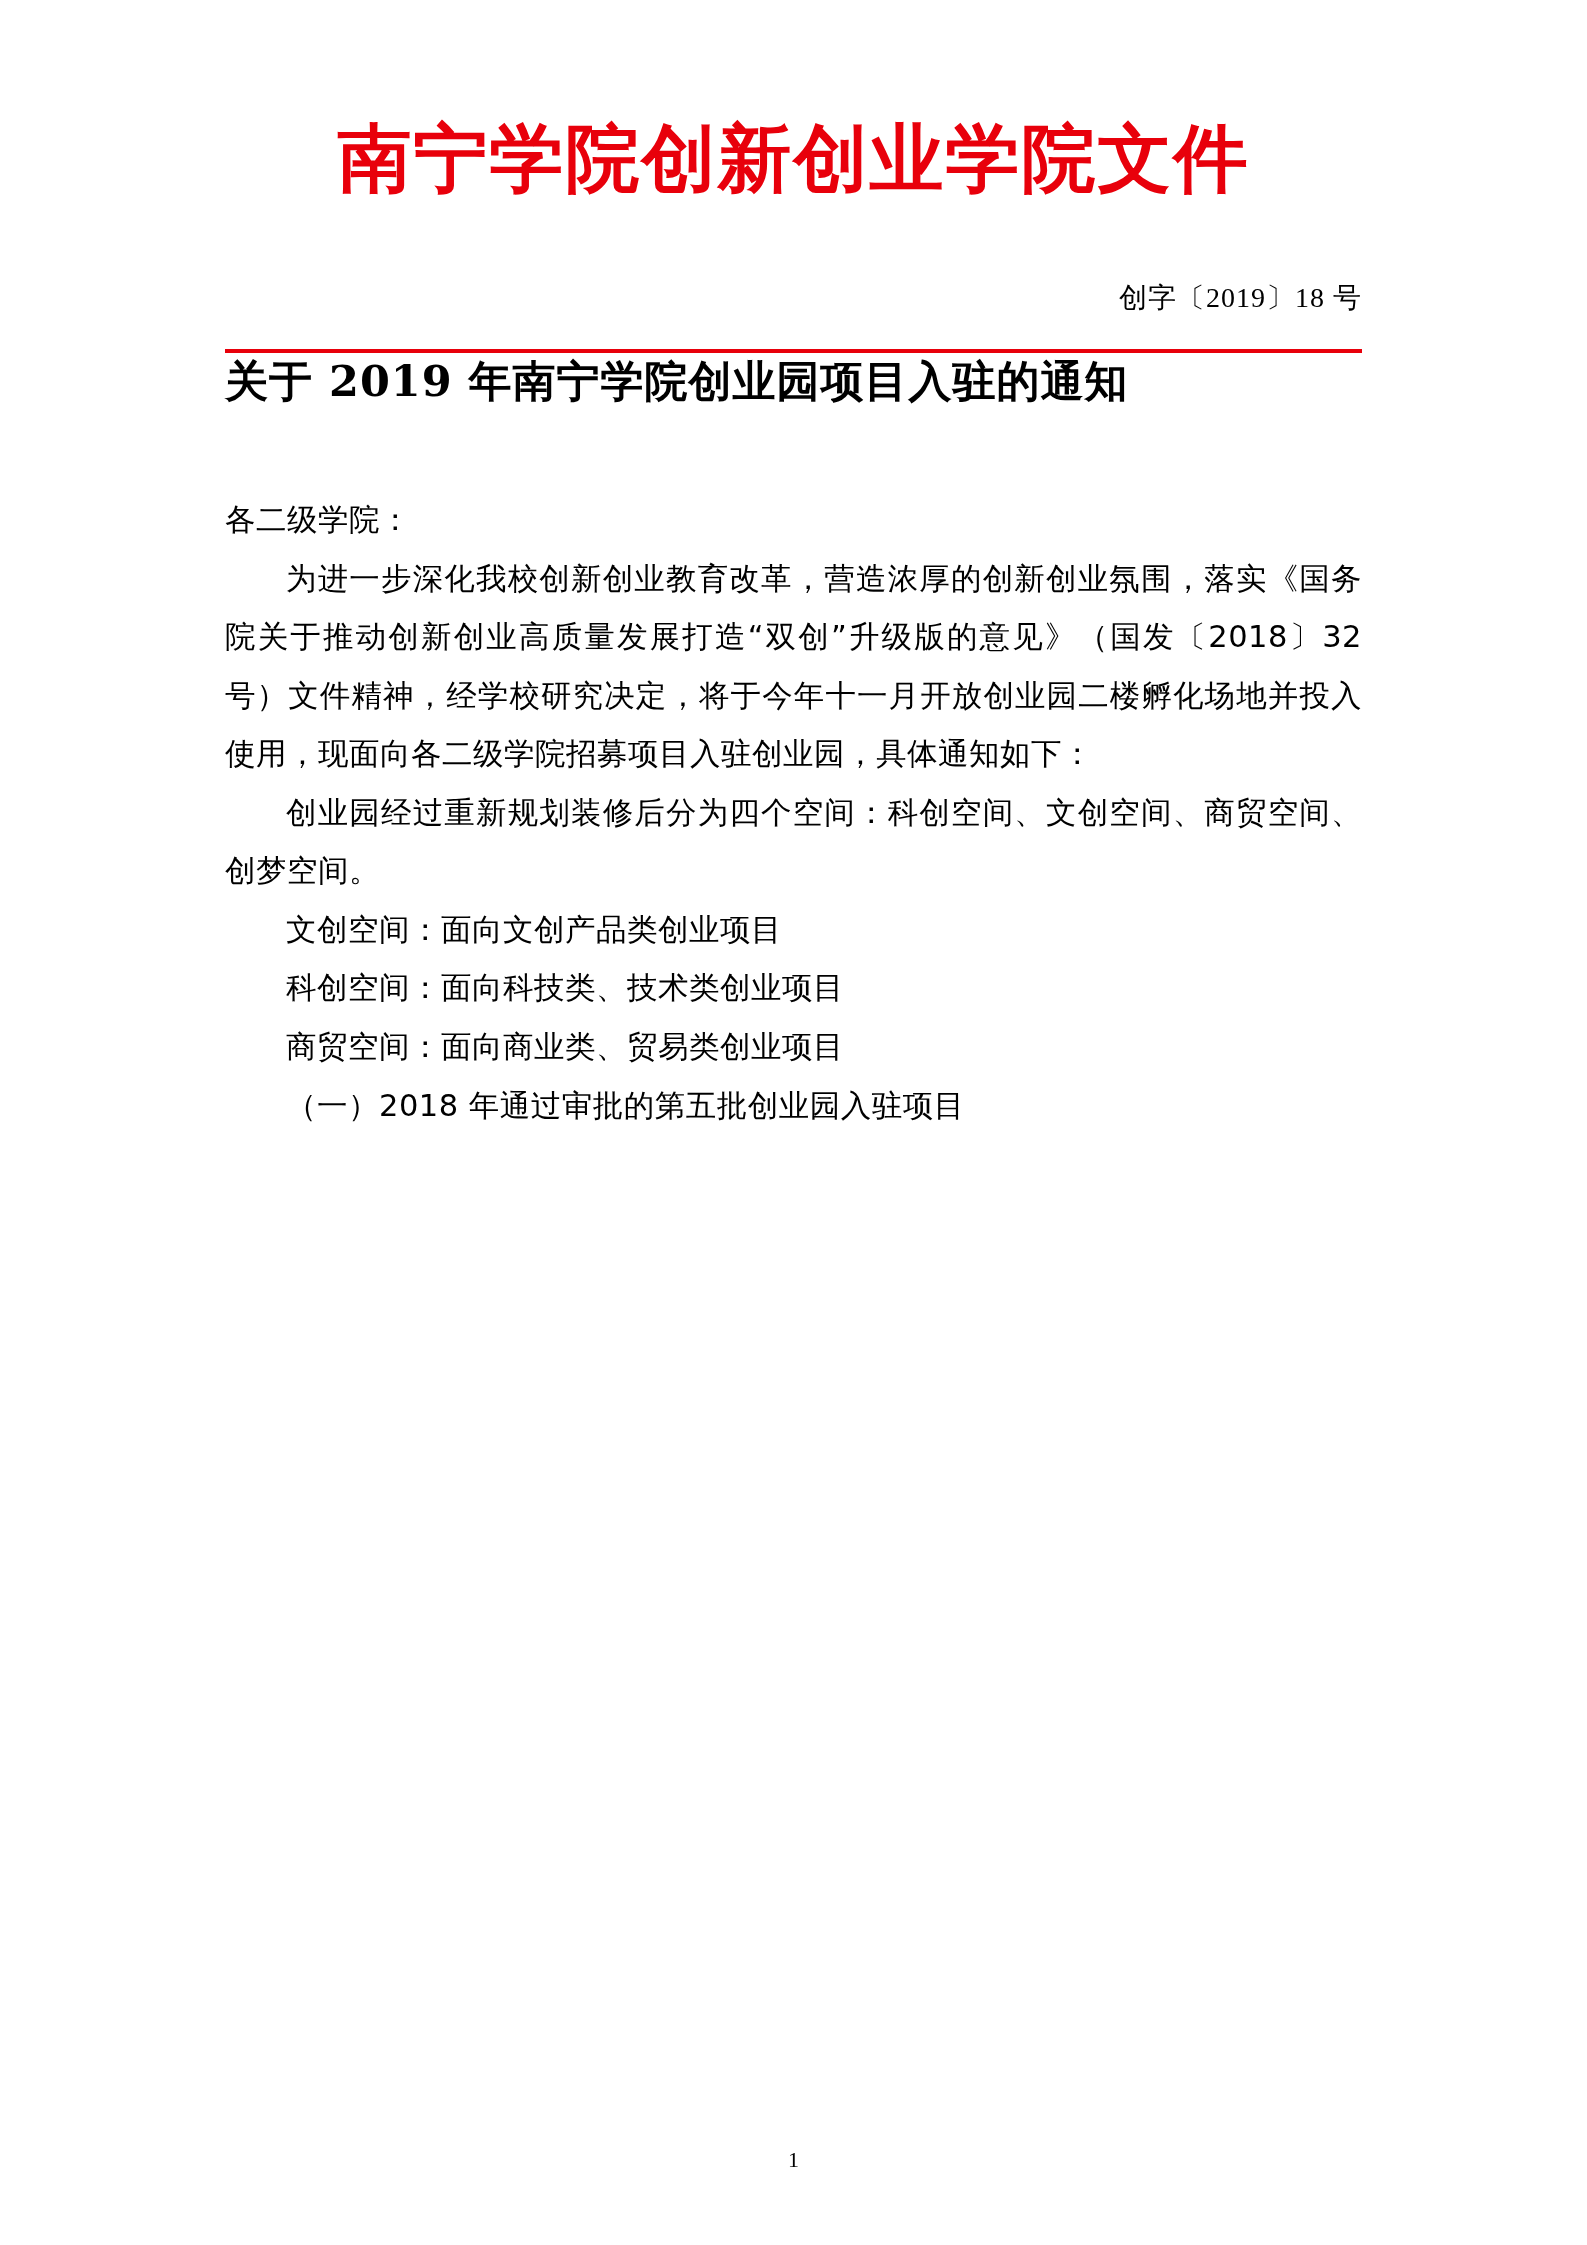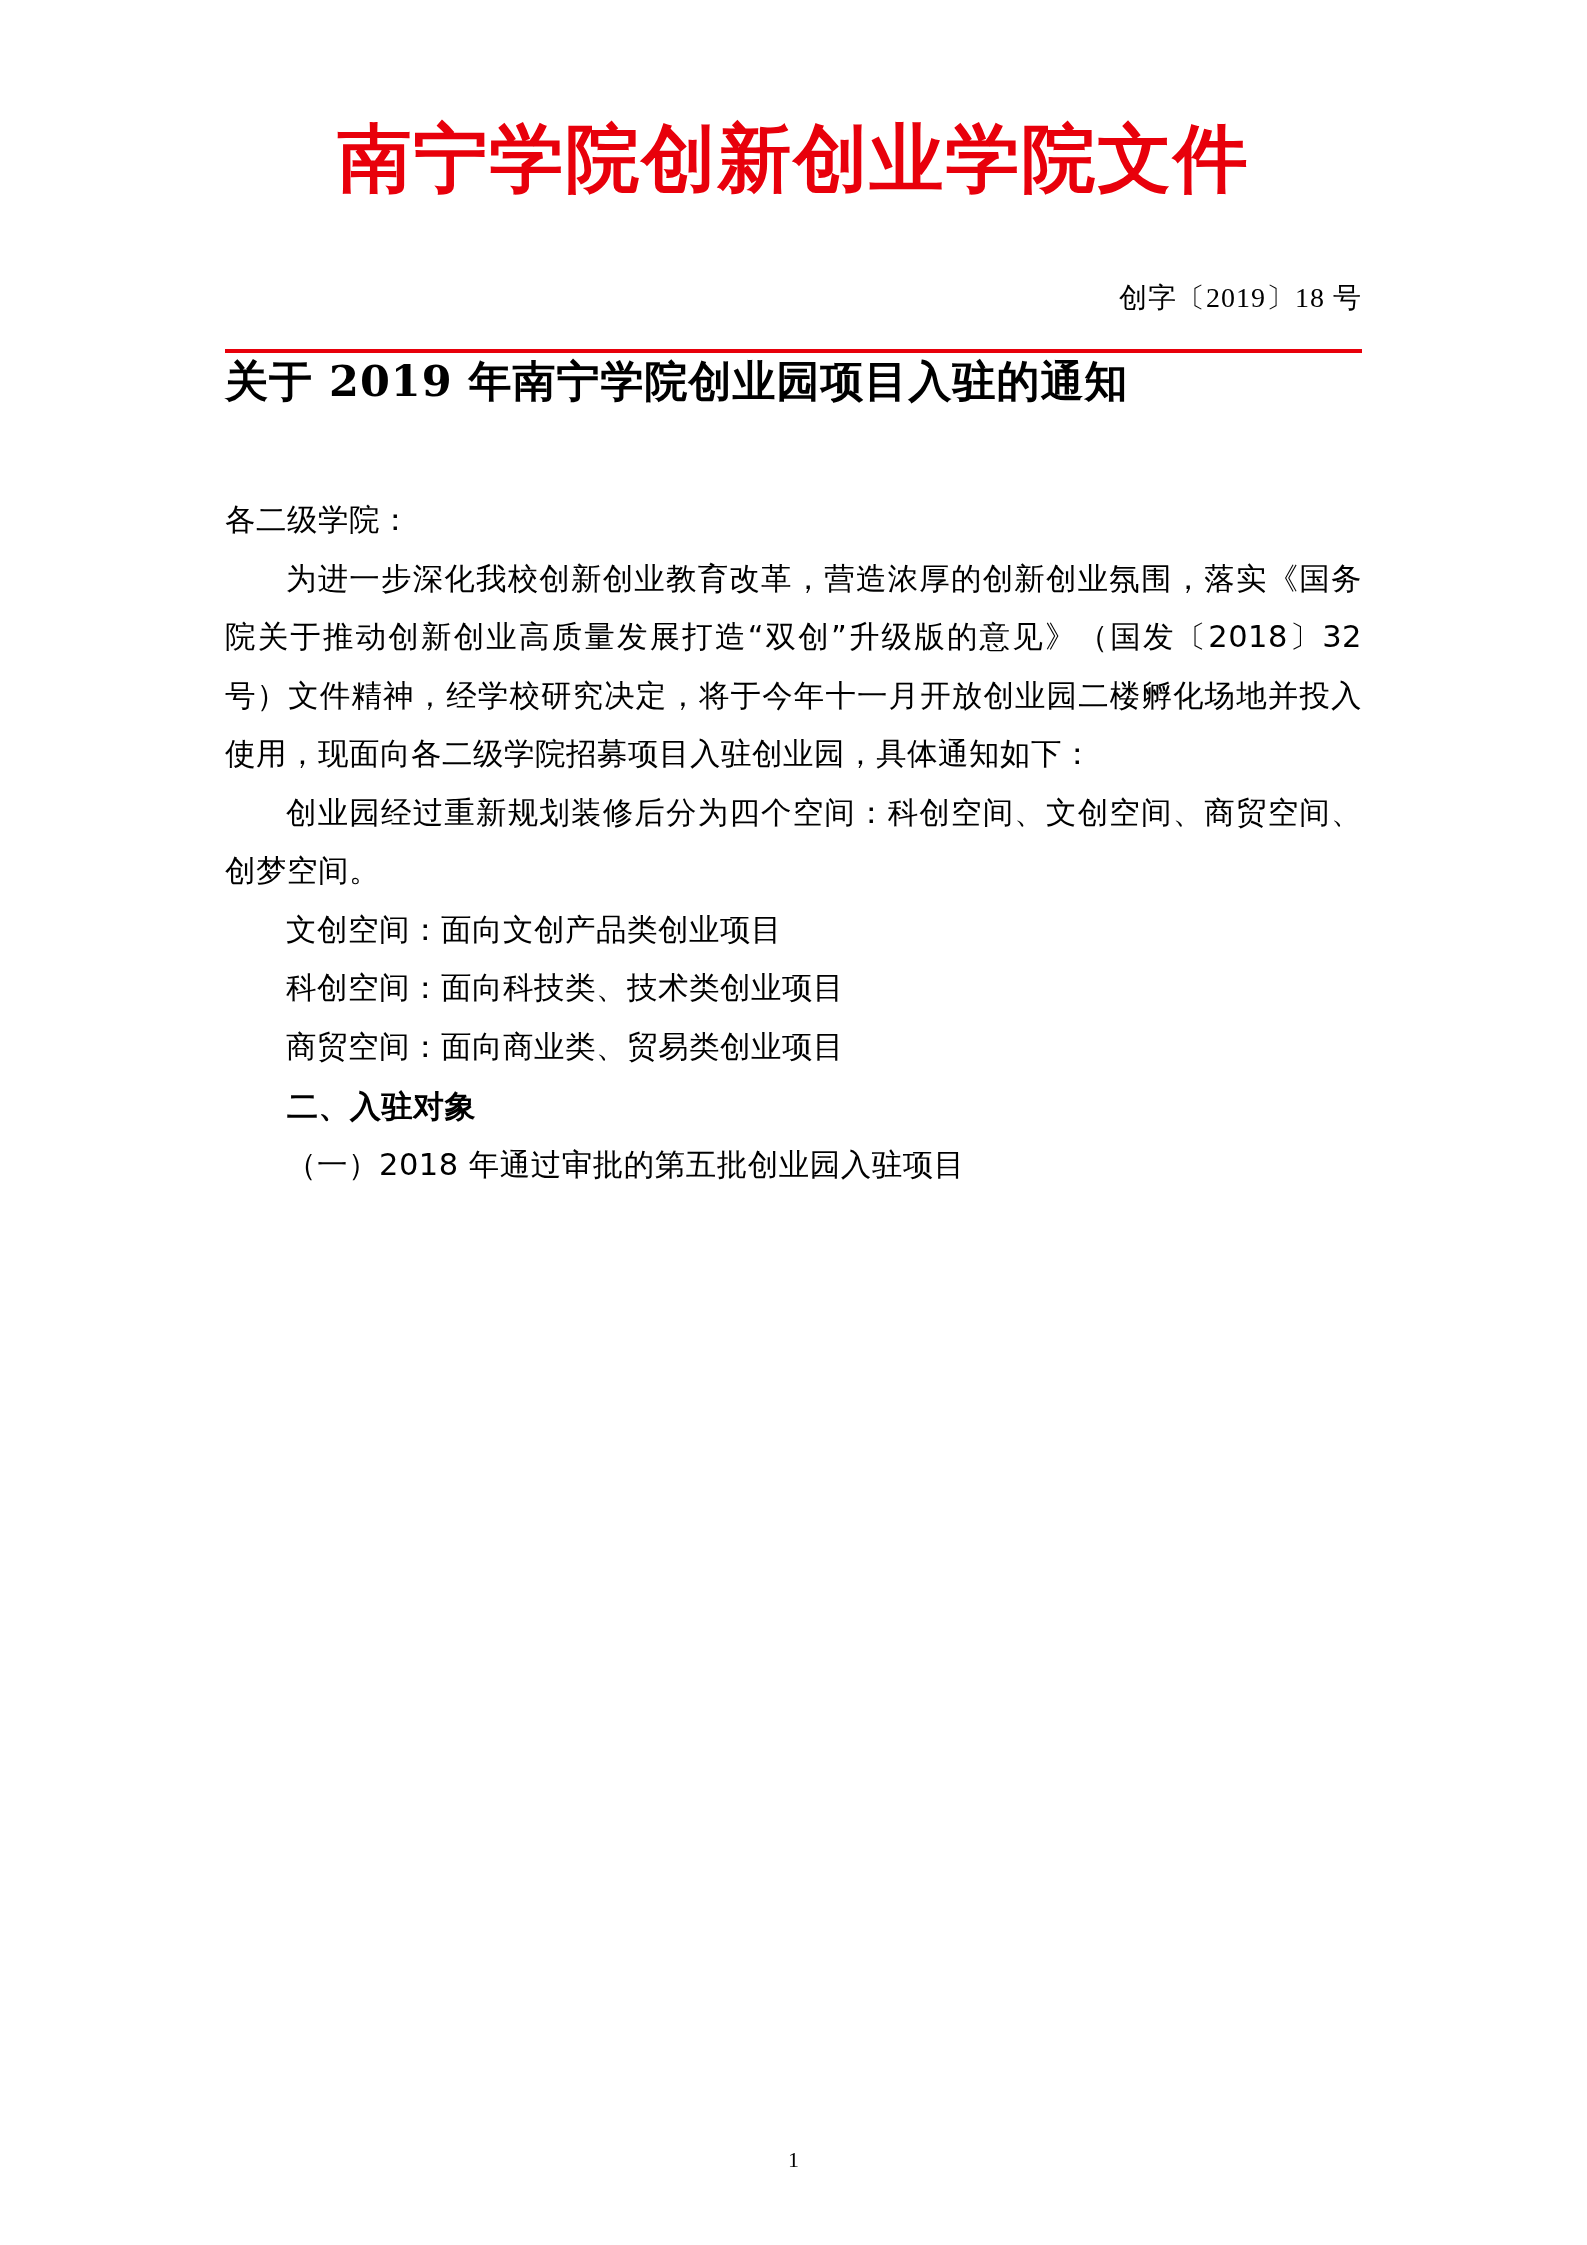--- a/index.html
+++ b/index.html
@@ -127,21 +127,20 @@
 
     <p class="para-wide">为进一步深化我校创新创业教育改革，营造浓厚的创新创业氛围，落实《国务院关于推动创新创业高质量发展打造“双创”升级版的意见》（国发〔2018〕32 号）文件精神，经学校研究决定，将于今年十一月开放创业园二楼孵化场地并投入使用，现面向各二级学院招募项目入驻创业园，具体通知如下：</p>
 
 
     <p class="para">创业园经过重新规划装修后分为四个空间：科创空间、文创空间、商贸空间、创梦空间。</p>
 
     <p class="item">文创空间：面向文创产品类创业项目</p>
     <p class="item">科创空间：面向科技类、技术类创业项目</p>
     <p class="item">商贸空间：面向商业类、贸易类创业项目</p>
 
-    <h2 class="section">二、入驻对象</h2>
 
     <p class="item">（一）2018 年通过审批的第五批创业园入驻项目</p>
 
   </div>
 
   <div class="page-number">1</div>
 
 </div>
 
 </body></html>

